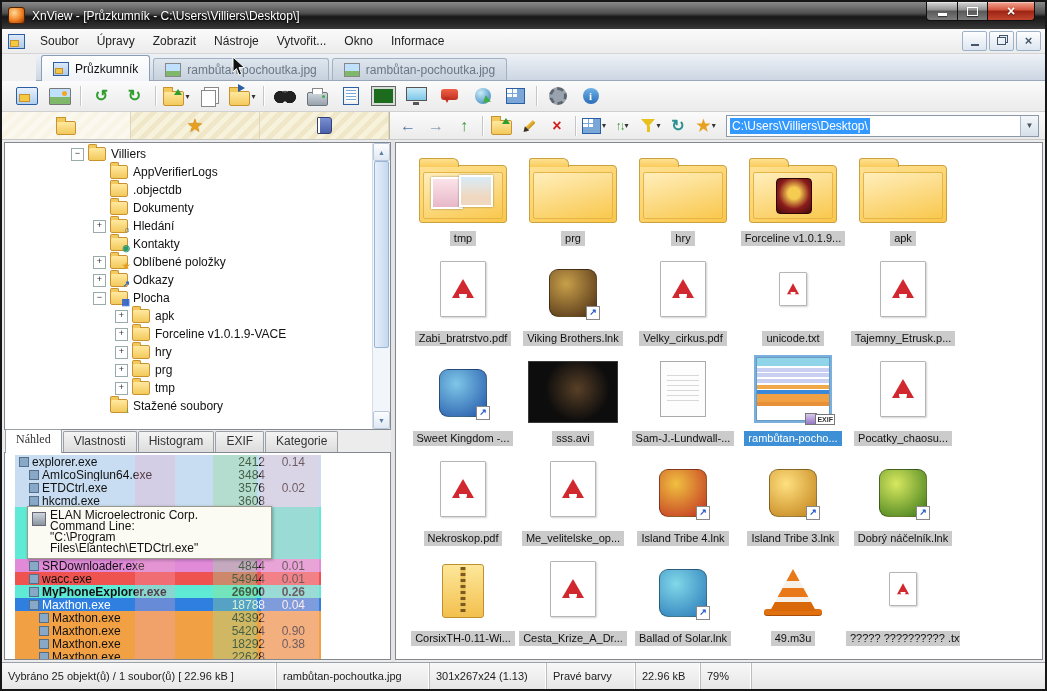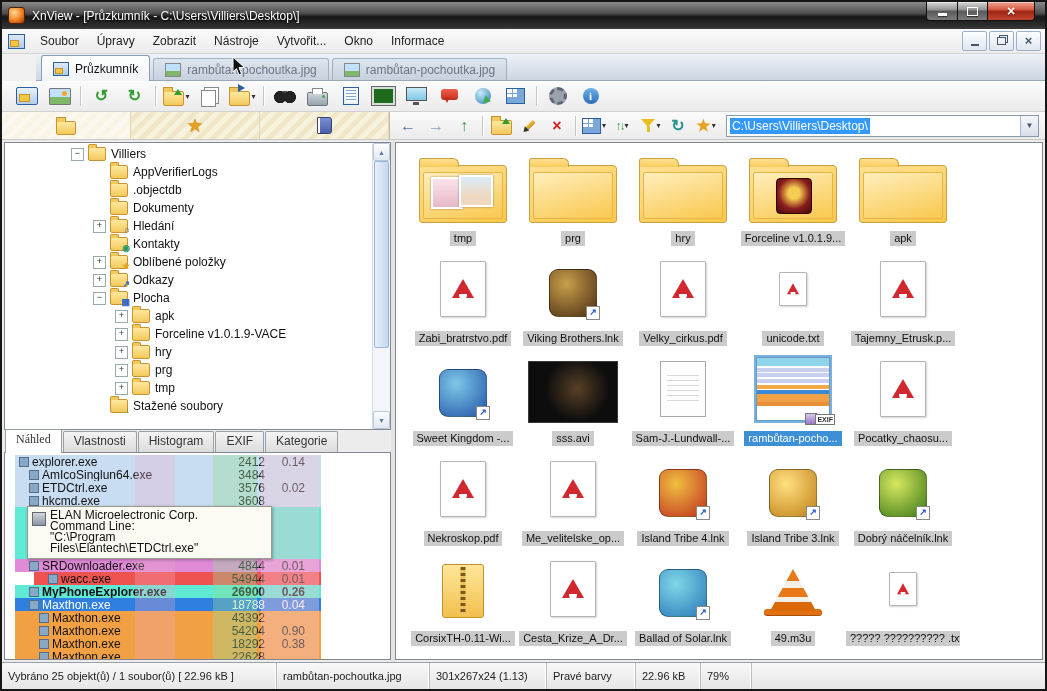--- a/index.html
+++ b/index.html
@@ -117,21 +117,21 @@
   .preview{flex:1;margin:0 0 2px 2px;border:1px solid #828790;background:#fff;position:relative;overflow:hidden;}
   .proc{position:absolute;left:10px;top:2px;width:306px;height:210px;font-size:12px;color:#111;}
   .prow{height:13px;display:flex;align-items:center;padding-right:2px;position:relative;}
   .prow .pic{width:8px;height:8px;margin-right:3px;background:#88a8c8;border:1px solid #566f88;flex:none;}
   .prow .pname{flex:1;overflow:hidden;white-space:nowrap;display:flex;align-items:center;}
   .prow .ppid{width:46px;text-align:right;flex:none;}
   .prow .pcpu{width:40px;text-align:right;flex:none;margin-right:14px;}
   .r-blue{background:#c8ddf2;}
   .r-white{background:#5eead4;font-weight:bold;}
   .r-violet{background:#e08ad8;}
-  .r-red{background:#ef5350;margin-left:19px;}
+  .r-red{background:#ef5350;}
   .r-orange{background:#f2a044;}
   .r-sel{background:#2f7fe0;color:#fff;}
   .col-stripe{position:absolute;top:0;height:208px;pointer-events:none;z-index:2;}
   .cs1{left:120px;width:40px;background:rgba(240,170,200,.30);}
   .cs2{left:198px;width:44px;background:rgba(150,220,150,.38);}
   .cs3{left:246px;width:58px;background:rgba(245,200,215,.40);}
   .proc-tip{position:absolute;left:12px;top:51px;width:216px;background:#fbfbf3;border:1px solid #9a9a8a;box-shadow:1px 1px 3px rgba(0,0,0,.3);padding:3px 5px 4px 22px;z-index:5;line-height:11px;}
   .proc-tip::before{content:'';position:absolute;left:4px;top:5px;width:12px;height:12px;background:linear-gradient(#cfd6dd,#8a95a0);border:1px solid #667;}
 
   .splitter{width:4px;flex:none;background:#e4e4e4;}

